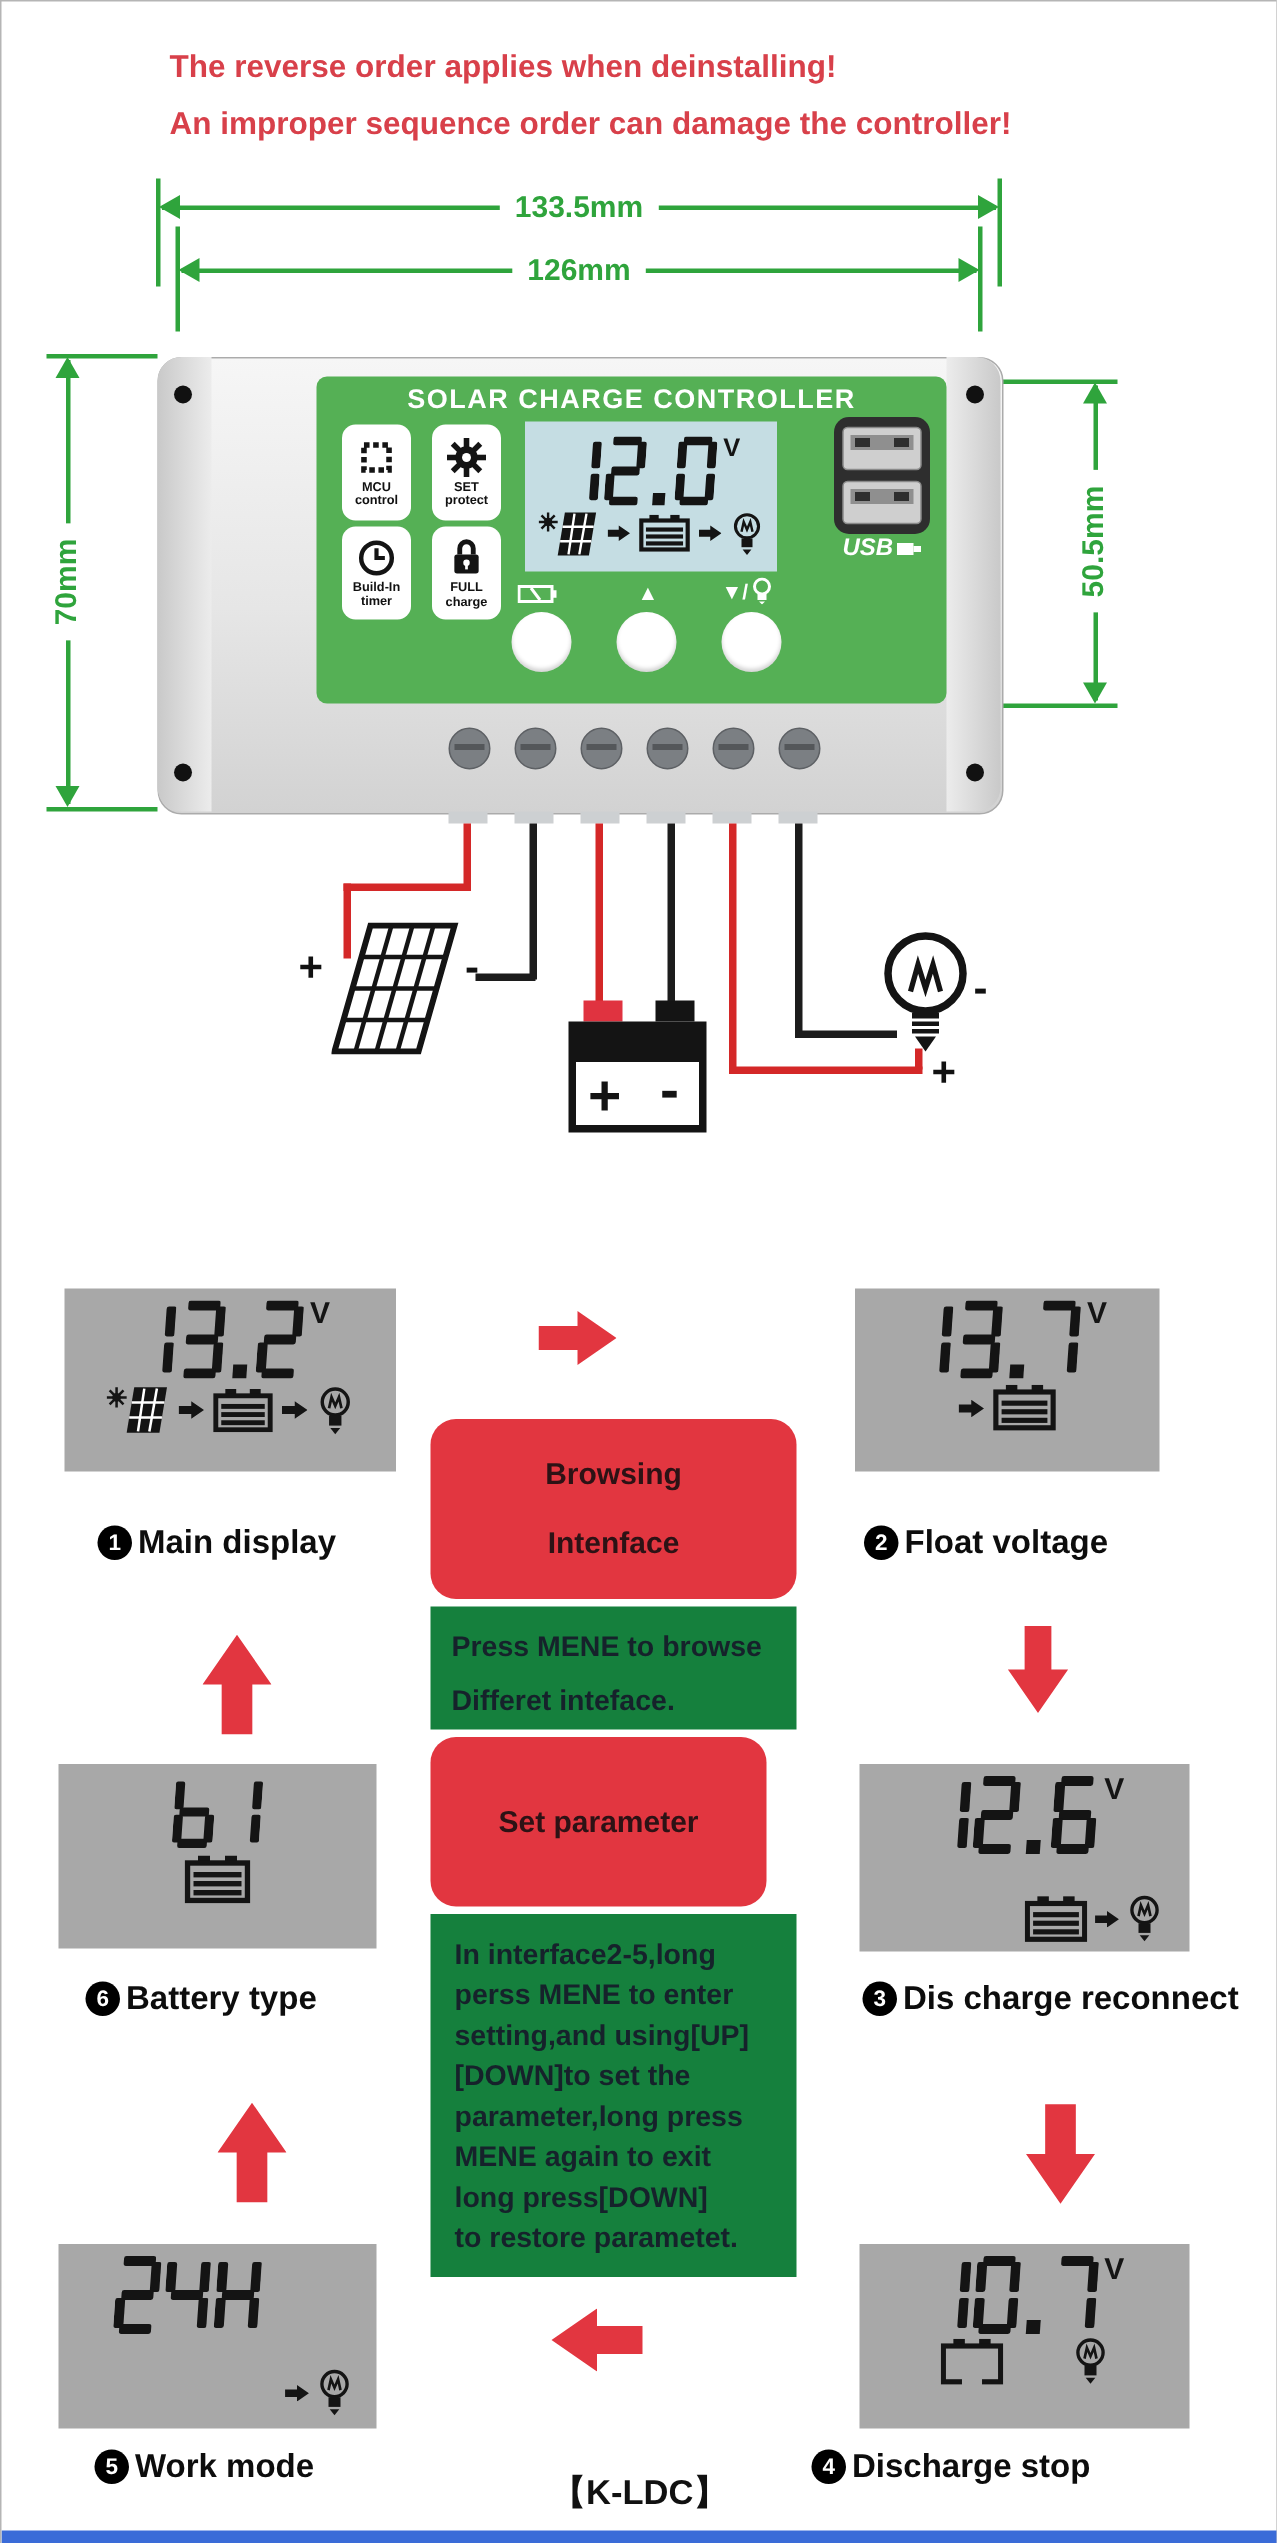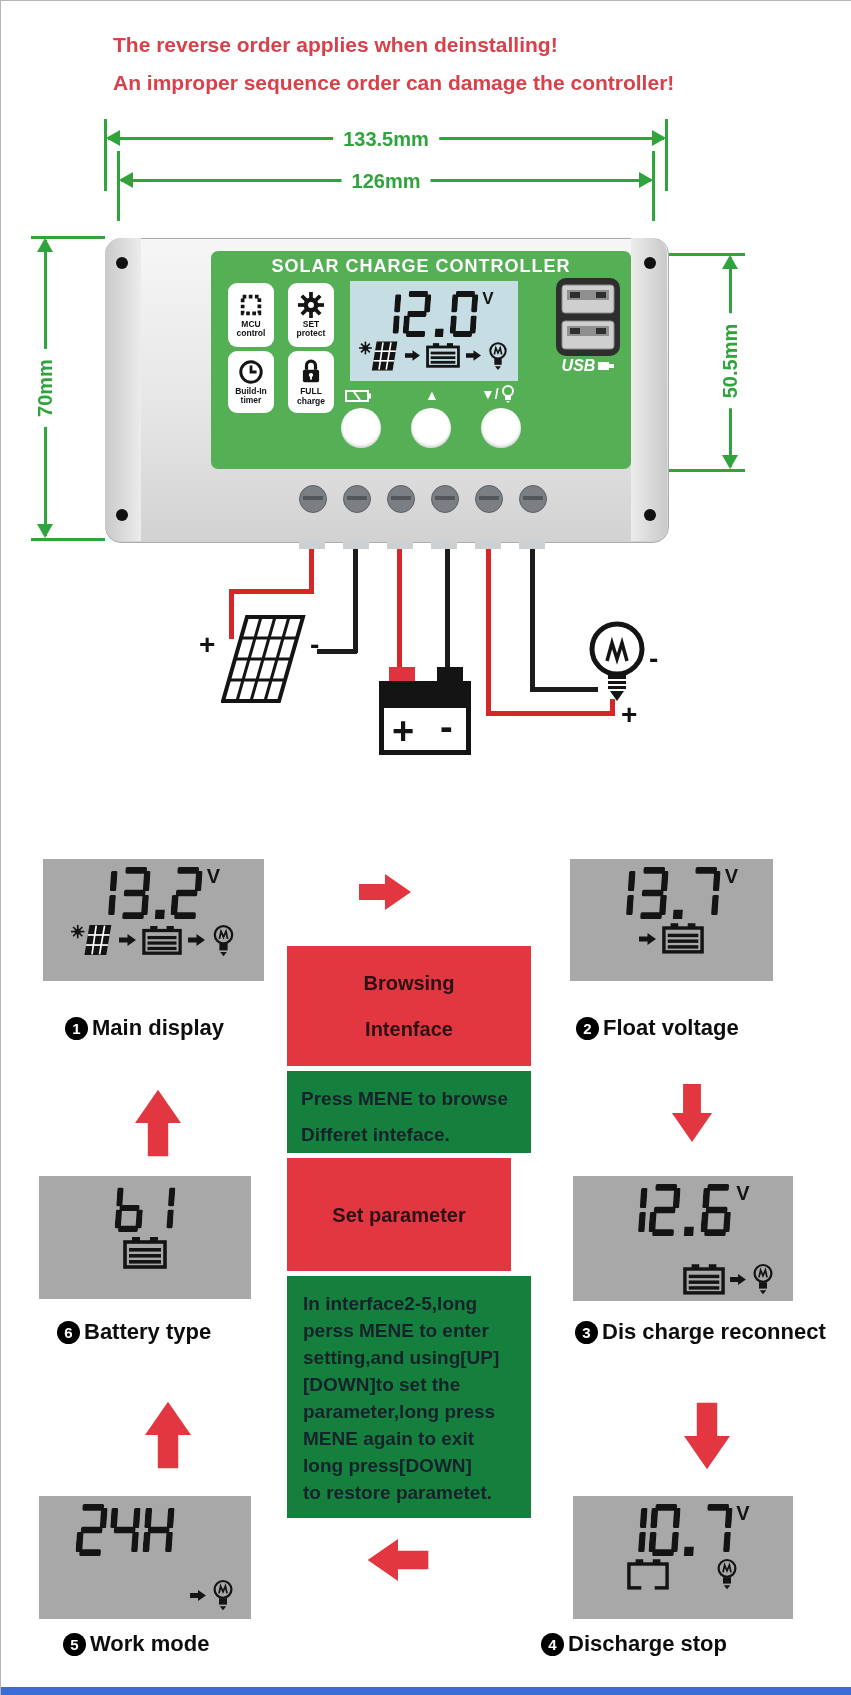--- a/index.html
+++ b/index.html
@@ -66,21 +66,21 @@
     display:flex;align-items:center;justify-content:center;font-weight:bold;font-size:34px;letter-spacing:1px;}
   .gpanel{position:absolute;background:#a8a8a8;display:flex;flex-direction:column;align-items:center;
     justify-content:flex-start;padding-top:8px;box-sizing:border-box;}
   .corner{position:absolute;display:flex;align-items:center;gap:5px;}
   .plabel{position:absolute;display:flex;align-items:center;gap:4px;font-weight:bold;font-size:22px;
     color:#0d0d0d;white-space:nowrap;}
   .circ{width:23px;height:23px;border-radius:50%;background:#000;color:#fff;font-weight:bold;font-size:15px;
     line-height:23px;text-align:center;flex:0 0 auto;}
   .redbox{position:absolute;background:#e23640;display:flex;flex-direction:column;align-items:center;
     justify-content:center;color:#2d1215;font-weight:bold;font-size:20px;text-align:center;
-    white-space:pre-line;line-height:46px;}
+    white-space:pre-line;line-height:46px;border-radius:17px;}
   .bluebox{position:absolute;background:#15803d;color:#16222b;font-weight:bold;font-size:19px;
     line-height:27px;white-space:pre-line;box-sizing:border-box;text-align:left;}
   .blockarrow{position:absolute;}
   .blockarrow svg{position:absolute;inset:0;margin:auto;display:block;color:#e23640;}
   .footer{position:absolute;left:0;top:1645px;width:100%;text-align:center;font-weight:bold;font-size:23px;color:#111;}
   .bluebar{position:absolute;left:0;top:1686px;width:851px;height:9px;background:#3a6bd8;}
   .hidden-defs{position:absolute;width:0;height:0;overflow:hidden;}
 </style>
 </head>
 <body>
@@ -673,14 +673,15 @@
     <span class="circ">4</span>
     <span>Discharge stop</span>
   </div>
 
   <div class="blockarrow" style="left:366px;top:1538px;width:62px;height:42px">
     <svg style="width:62px;height:42px;transform:rotate(180deg)" viewBox="0 0 26 18">
         <path d="M0 5 H13 V0 L26 9 L13 18 V13 H0 Z" fill="currentColor"></path>
       </svg>
   </div>
 
+  <div class="footer">【K-LDC】</div>
   <div class="bluebar"></div>
 </div>
 
 </body></html>

